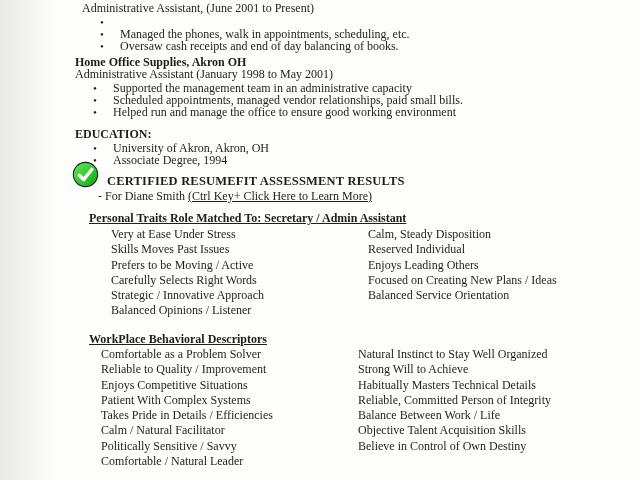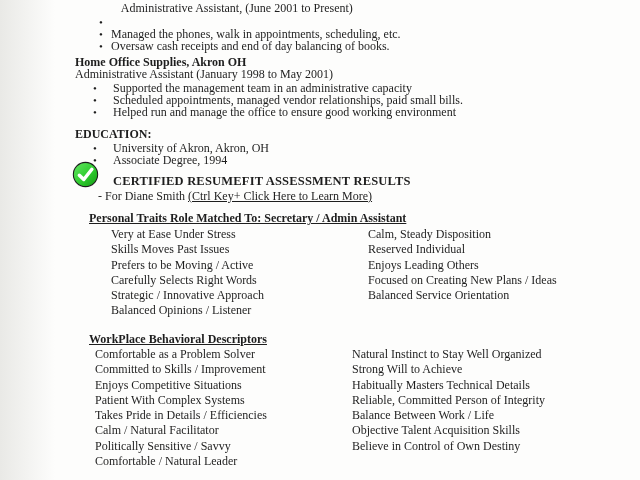--- a/index.html
+++ b/index.html
@@ -42,21 +42,21 @@
   .cert-subline { font-size:12px; line-height:12px; white-space:nowrap; }
   .cert-link { color:inherit; text-decoration:underline; cursor:pointer; }
   .check-badge { width:27px; height:27px; display:block; }
 </style>
 </head>
 <body>
 
 <div class="page">
   <div class="scan-edge"></div>
 
-  <div class="abs" style="top:2px; left:73px;text-align:center;">
+  <div class="abs" style="top:2px; left:82px;">
     <div class="line">Administrative Assistant, (June 2001 to Present)</div>
     <ul class="bullets">
       <li>
           <span class="dot">•</span>
         </li>
       <li>
           <span class="dot">•</span>
           <span>Managed the phones, walk in appointments, scheduling, etc.</span>
         </li>
       <li>
@@ -105,45 +105,45 @@
         <linearGradient id="greenGrad" x1="0" y1="0" x2="1" y2="1">
           <stop offset="0" stop-color="#66e866"></stop>
           <stop offset="0.55" stop-color="#2ecc2e"></stop>
           <stop offset="1" stop-color="#149914"></stop>
         </linearGradient>
       </defs>
       <circle cx="14" cy="14" r="12.6" fill="url(#greenGrad)" stroke="#1c1c1c" stroke-width="1.1"></circle>
       <path d="M7.6 14.8 L12.2 19.2 L20.6 8.6" fill="none" stroke="#ffffff" stroke-width="3.6" stroke-linecap="round" stroke-linejoin="round"></path>
     </svg>
   </div>
-  <div class="abs cert-heading" style="top:175px; left:113px;">CERTIFIED RESUMEFIT ASSESSMENT RESULTS</div>
+  <div class="abs cert-heading" style="top:175px; left:107px;">CERTIFIED RESUMEFIT ASSESSMENT RESULTS</div>
   <div class="abs cert-subline" style="top:190px; left:98px;">
     <span>- For Diane Smith </span><span class="cert-link">(Ctrl Key+ Click Here to Learn More)</span>
   </div>
 
   <div class="abs section-heading" style="top:212px; left:89px;text-align:center;">Personal Traits Role Matched To: Secretary / Admin Assistant</div>
   <div class="abs traits-grid" style="top:227px; left:111px;">
     <div class="cell">Very at Ease Under Stress</div>
     <div class="cell">Calm, Steady Disposition</div>
     <div class="cell">Skills Moves Past Issues</div>
     <div class="cell">Reserved Individual</div>
     <div class="cell">Prefers to be Moving / Active</div>
     <div class="cell">Enjoys Leading Others</div>
     <div class="cell">Carefully Selects Right Words</div>
     <div class="cell">Focused on Creating New Plans / Ideas</div>
     <div class="cell">Strategic / Innovative Approach</div>
     <div class="cell">Balanced Service Orientation</div>
     <div class="cell">Balanced Opinions / Listener</div>
   </div>
 
   <div class="abs section-heading" style="top:333px; left:89px;">WorkPlace Behavioral Descriptors</div>
-  <div class="abs traits-grid" style="top:347px; left:95px;">
+  <div class="abs traits-grid" style="top:347px; left:101px;">
     <div class="cell">Comfortable as a Problem Solver</div>
     <div class="cell">Natural Instinct to Stay Well Organized</div>
-    <div class="cell">Committed to Skills / Improvement</div>
+    <div class="cell">Reliable to Quality / Improvement</div>
     <div class="cell">Strong Will to Achieve</div>
     <div class="cell">Enjoys Competitive Situations</div>
     <div class="cell">Habitually Masters Technical Details</div>
     <div class="cell">Patient With Complex Systems</div>
     <div class="cell">Reliable, Committed Person of Integrity</div>
     <div class="cell">Takes Pride in Details / Efficiencies</div>
     <div class="cell">Balance Between Work / Life</div>
     <div class="cell">Calm / Natural Facilitator</div>
     <div class="cell">Objective Talent Acquisition Skills</div>
     <div class="cell">Politically Sensitive / Savvy</div>

